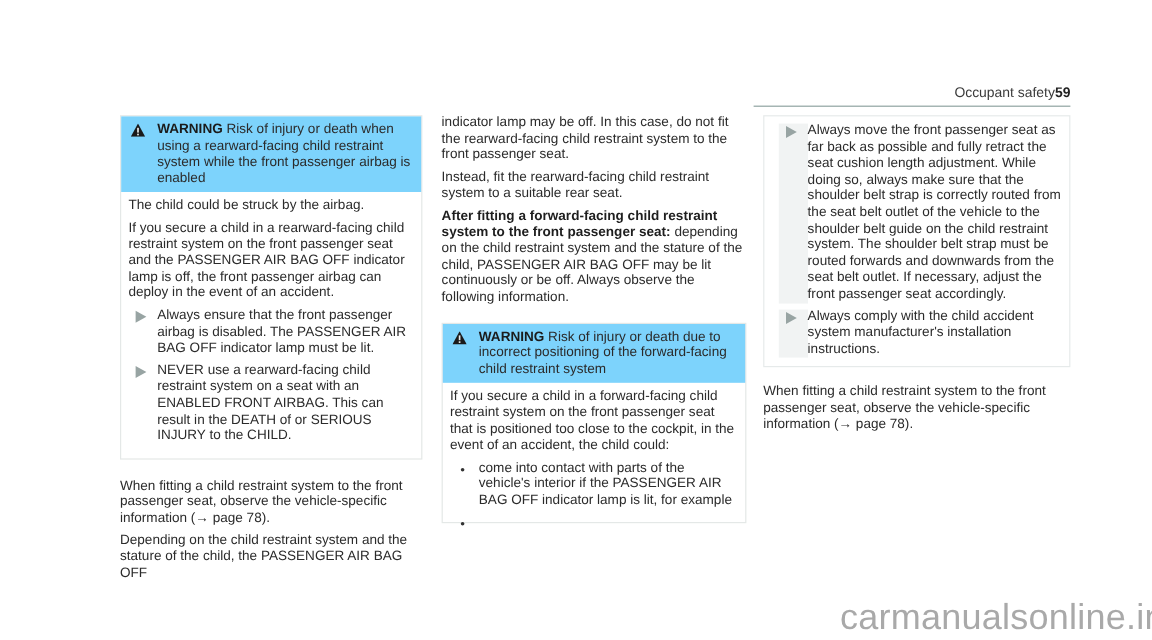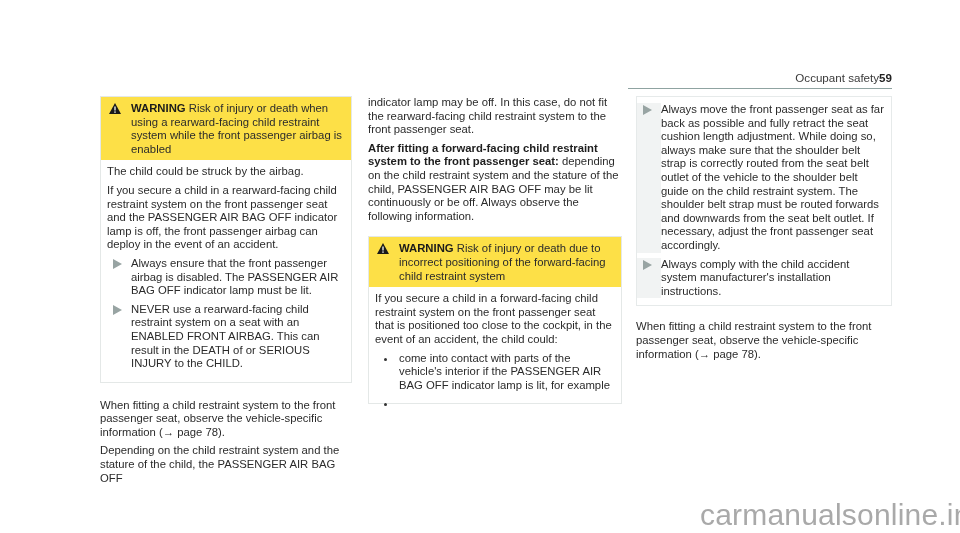--- a/index.html
+++ b/index.html
@@ -24,35 +24,35 @@
     position: absolute; top: 71px; left: 628px; width: 264px;
     text-align: right; font-size: 11.6px; color: #3a3a3a;
   }
   .running-head .page-num { font-weight: bold; color: #222; }
 
   p { margin: 0 0 5px 0; }
   .b { font-weight: bold; color: #1e1e1e; }
 
   .warn { border: 1px solid #e4e8e7; margin-bottom: 16px; }
   .warn-head {
-    background: #fde047; padding: 5px 8px 4px 30px; position: relative;
+    background: #7dd3fc; padding: 5px 8px 4px 30px; position: relative;
   }
   .warn-head .tri {
     position: absolute; left: 8px; top: 6px; width: 12px; height: 11px;
   }
   .warn-head .label { font-weight: bold; color: #1b1b1b; }
   .warn-body { padding: 5px 6px 6px 6px; }
 
   .action { position: relative; padding-left: 24px; margin-bottom: 5px; }
   .action .arrow {
     position: absolute; left: 6px; top: 2px; width: 0; height: 0;
     border-top: 5px solid transparent; border-bottom: 5px solid transparent;
     border-left: 9px solid #98a4a3;
   }
-  .action-box { border: 1px solid #e6eaea; padding: 6px 6px 2px 0; margin-bottom: 14px; }
+  .action-box { border: 1px solid #e6eaea; padding: 6px 6px 2px 12px; margin-bottom: 14px; }
   .action-box .action { background: linear-gradient(to right, #f1f3f3 0, #f1f3f3 24px, transparent 24px); }
 
   .bullet { position: relative; padding-left: 24px; margin-bottom: 5px; }
   .bullet .dot {
     position: absolute; left: 9px; top: 6px; width: 3px; height: 3px;
     border-radius: 50%; background: #333;
   }
   .spacer { height: 8px; }
 
   .watermark {
@@ -90,20 +90,21 @@
         <span>NEVER use a rearward-facing child restraint system on a seat with an ENABLED FRONT AIRBAG. This can result in the DEATH of or SERIOUS INJURY to the CHILD.</span>
       </div>
     </div>
   </div>
   <p><span>When fitting a child restraint system to the front passenger seat, observe the vehicle-specific information (→ page 78).</span></p>
   <p>Depending on the child restraint system and the stature of the child, the PASSENGER AIR BAG OFF</p>
 </div>
 
 <div class="col" id="col2">
   <p>indicator lamp may be off. In this case, do not fit the rearward-facing child restraint system to the front passenger seat.</p>
+  <p>Instead, fit the rearward-facing child restraint system to a suitable rear seat.</p>
   <p><span class="b">After fitting a forward-facing child restraint system to the front passenger seat:</span><span> depending on the child restraint system and the stature of the child, PASSENGER AIR BAG OFF may be lit continuously or be off. Always observe the following information.</span></p>
   <div class="spacer"></div>
   <div class="warn">
     <div class="warn-head">
       <svg class="tri" viewBox="0 0 12 11">
         <polygon points="6,0 12,11 0,11" fill="#1a1a1a"></polygon>
         <rect x="5.3" y="3.5" width="1.4" height="4" fill="#e9edec"></rect>
         <rect x="5.3" y="8.4" width="1.4" height="1.4" fill="#e9edec"></rect>
       </svg>
       <span class="label">WARNING</span><span> Risk of injury or death due to incorrect positioning of the forward-facing child restraint system</span>

